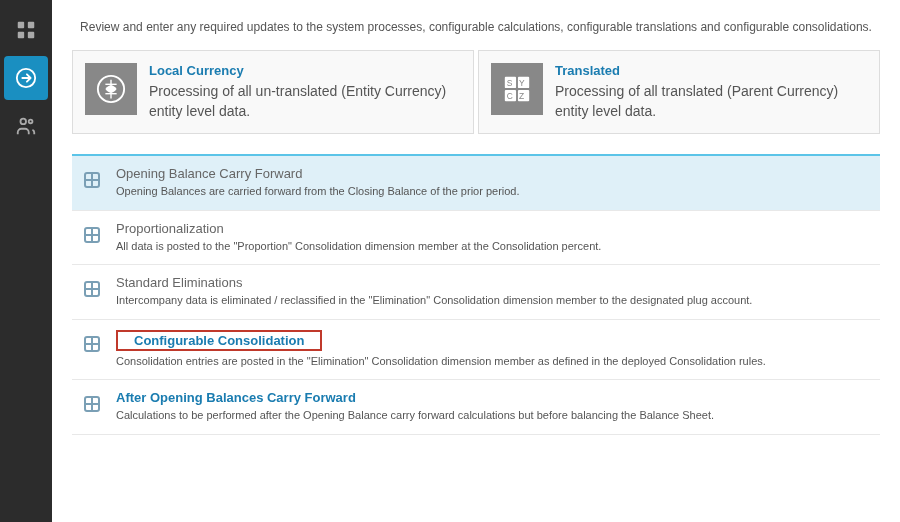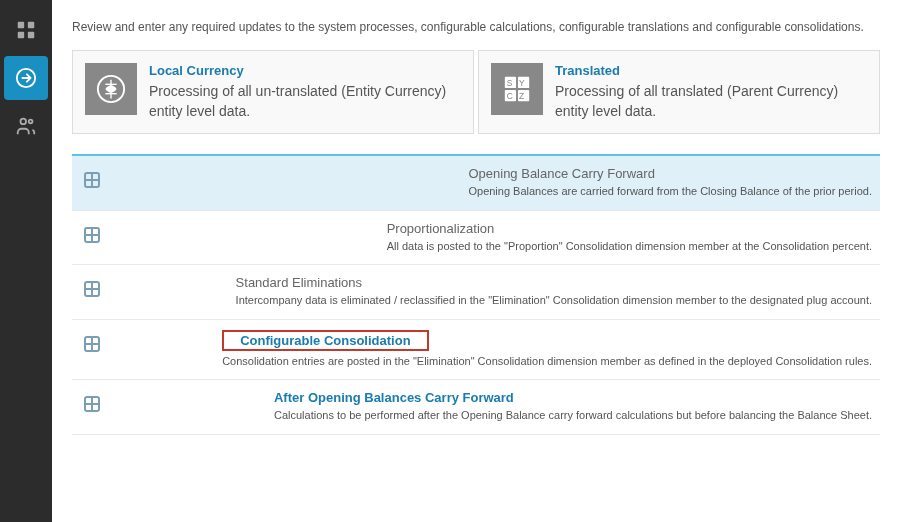--- a/index.html
+++ b/index.html
@@ -56,20 +56,21 @@
       font-weight: bold;
       color: #333;
       margin-bottom: 6px;
     }
 
     .page-desc {
       font-size: 12px;
       color: #555;
       margin-bottom: 14px;
       line-height: 1.5;
+      text-align: center;
     }
 
     
     .cards-row {
       display: flex;
       gap: 4px;
       margin-bottom: 20px;
     }
 
     .card {
@@ -117,21 +118,20 @@
     .process-list {
       border-top: 2px solid #5bc4e8;
     }
 
     .process-item {
       display: flex;
       align-items: flex-start;
       padding: 10px 8px;
       border-bottom: 1px solid #e8e8e8;
       gap: 12px;
-      justify-content: space-between;
     }
 
     .process-item:nth-child(1) {
       background: #dff0f8;
     }
 
     .process-item-icon {
       width: 24px;
       height: 24px;
       display: flex;

